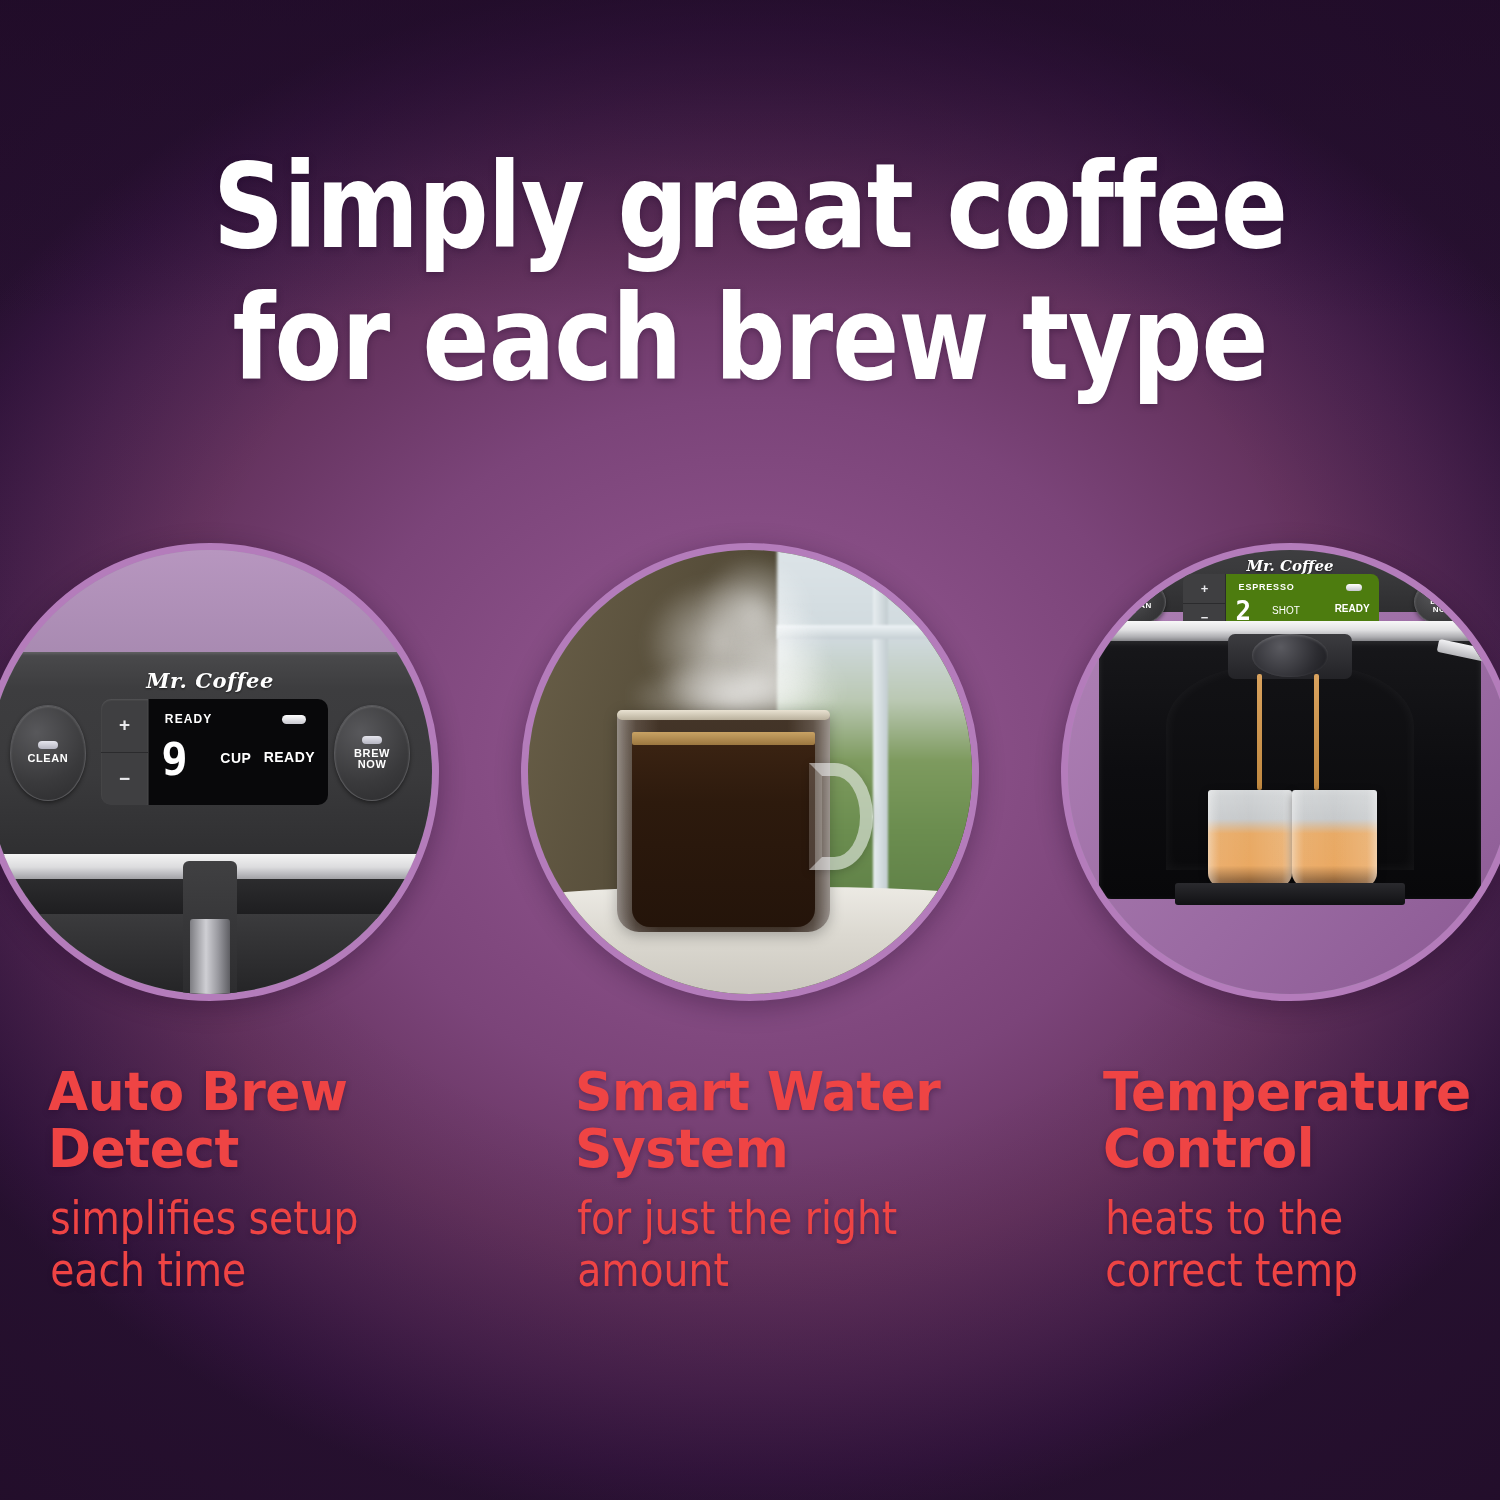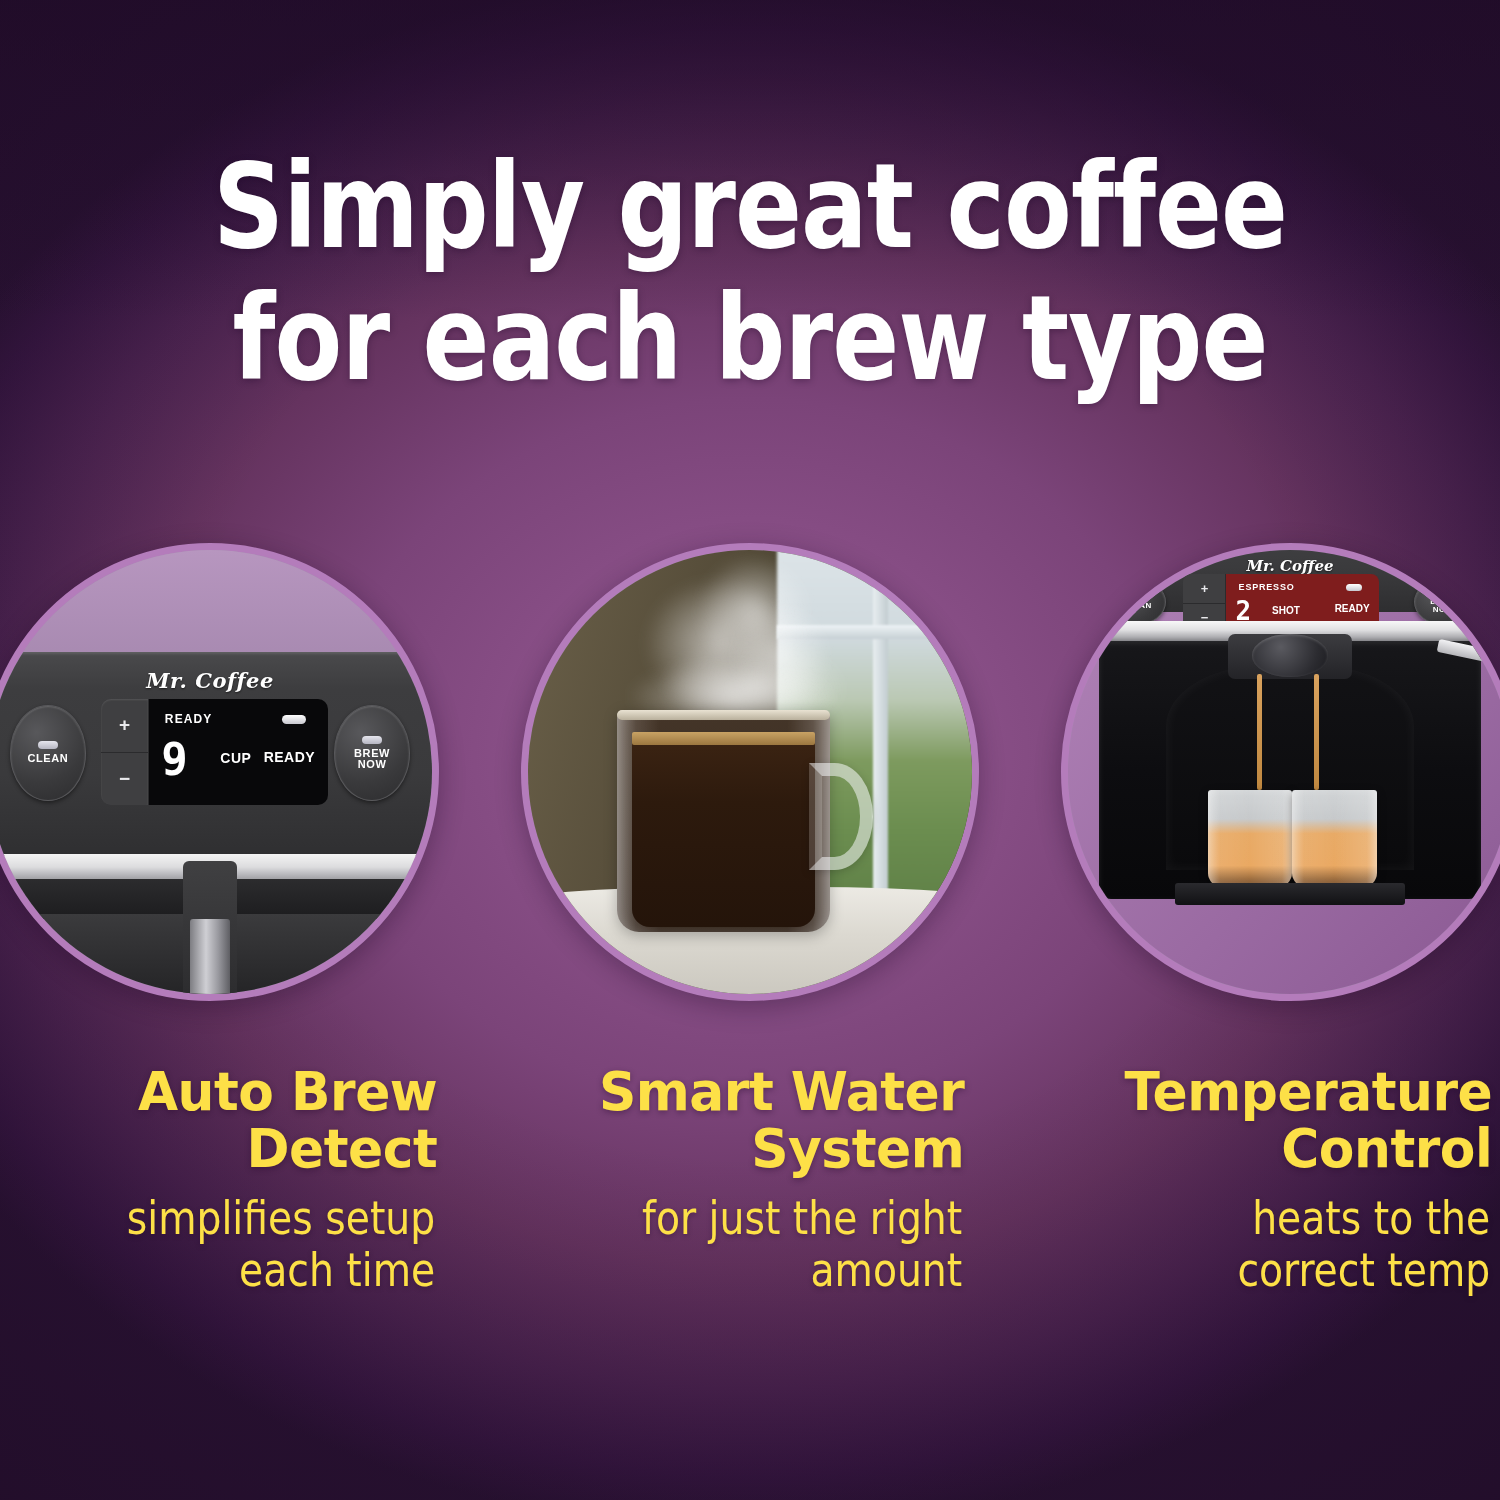--- a/index.html
+++ b/index.html
@@ -258,25 +258,25 @@
   .p3-panel { position:absolute; left:26%; top:5.5%; width:44%; height:13%; display:flex; }
   .p3-pm {
     width:22%; background:#3f3f41; border-radius:8px 0 0 8px;
     display:flex; flex-direction:column; border-right:1px solid #2b2b2d;
   }
   .p3-pm > div {
     flex:1; color:#e9e9ec; font-size:13px; font-weight:bold;
     display:flex; align-items:center; justify-content:center;
   }
   .p3-pm > div:first-child { border-bottom:1px solid #2b2b2d; }
-  .p3-screen { flex:1; background:#7f1d1d; border-radius:0 8px 8px 0; position:relative; }
+  .p3-screen { flex:1; background:#4d7c0f; border-radius:0 8px 8px 0; position:relative; }
   .p3-lbl  { position:absolute; left:8%; top:14%; color:#fff; font-size:9px; font-weight:bold; letter-spacing:0.8px; }
   .p3-num  { position:absolute; left:6%; top:44%; color:#fff; font-size:26px; font-weight:bold;
              font-family:"DejaVu Sans Mono","Liberation Mono",monospace; line-height:0.85; letter-spacing:-2px; }
-  .p3-unit { position:absolute; left:30%; top:53%; color:#fff; font-size:10px; font-weight:bold; }
+  .p3-unit { position:absolute; left:30%; top:53%; color:#fff; font-size:10px; font-weight:normal; }
   .p3-rdy  { position:absolute; right:6%; top:50%; color:#fff; font-size:10px; font-weight:bold; }
   .p3-led  { position:absolute; right:11%; top:17%; width:16px; height:7px; border-radius:4px;
              background:linear-gradient(to bottom,#fff,#c8c8d0); }
   .p3-btn  { position:absolute; top:6.5%; width:13%; height:10.5%; border-radius:50%;
              background:radial-gradient(circle at 35% 28%,#58585b,#3a3a3c 60%,#2c2c2e);
              border:1px solid #58585b;
              box-shadow:0 2px 4px rgba(0,0,0,0.45), inset 0 1px 2px rgba(255,255,255,0.18);
              display:flex; flex-direction:column; align-items:center; justify-content:center; }
   .p3-btn .blbl { color:#fff; font-size:8px; font-weight:bold; line-height:1.05; text-align:center; letter-spacing:0.4px; }
   .p3-btn .bled { width:14px; height:6px; border-radius:3px; margin-bottom:2px;
@@ -335,21 +335,21 @@
     background:linear-gradient(to bottom,#f2f2f4,#b6b6ba);
     border-radius:3px;
     transform:rotate(12deg);
   }
 
   
   #captions {
     position:absolute; left:0; top:1063px; width:1500px;
     display:flex; justify-content:center; gap:82px;
   }
-  .cap { width:458px; text-align:right; color:#fde047;margin-left:40px; }
+  .cap { width:458px; text-align:left; color:#ef4444;margin-left:40px; }
   .cap-title {
     font-family:"DejaVu Sans","Liberation Sans",sans-serif;
     font-weight:bold;
     font-size:54px; line-height:1.06;
     letter-spacing:-0.5px;
     transform:scaleX(0.96);
     text-shadow:0 2px 6px rgba(35,8,42,0.4);
   }
   .cap-sub {
     margin-top:16px;

